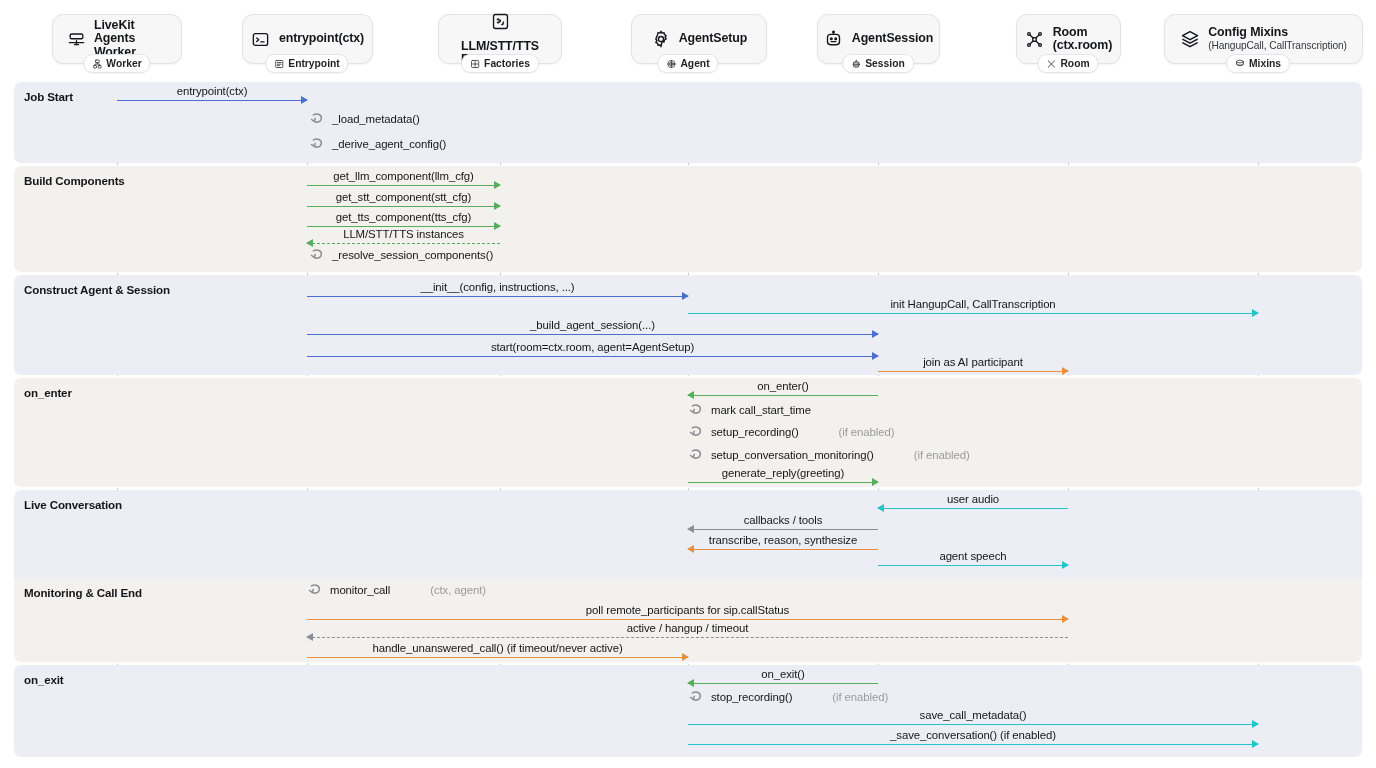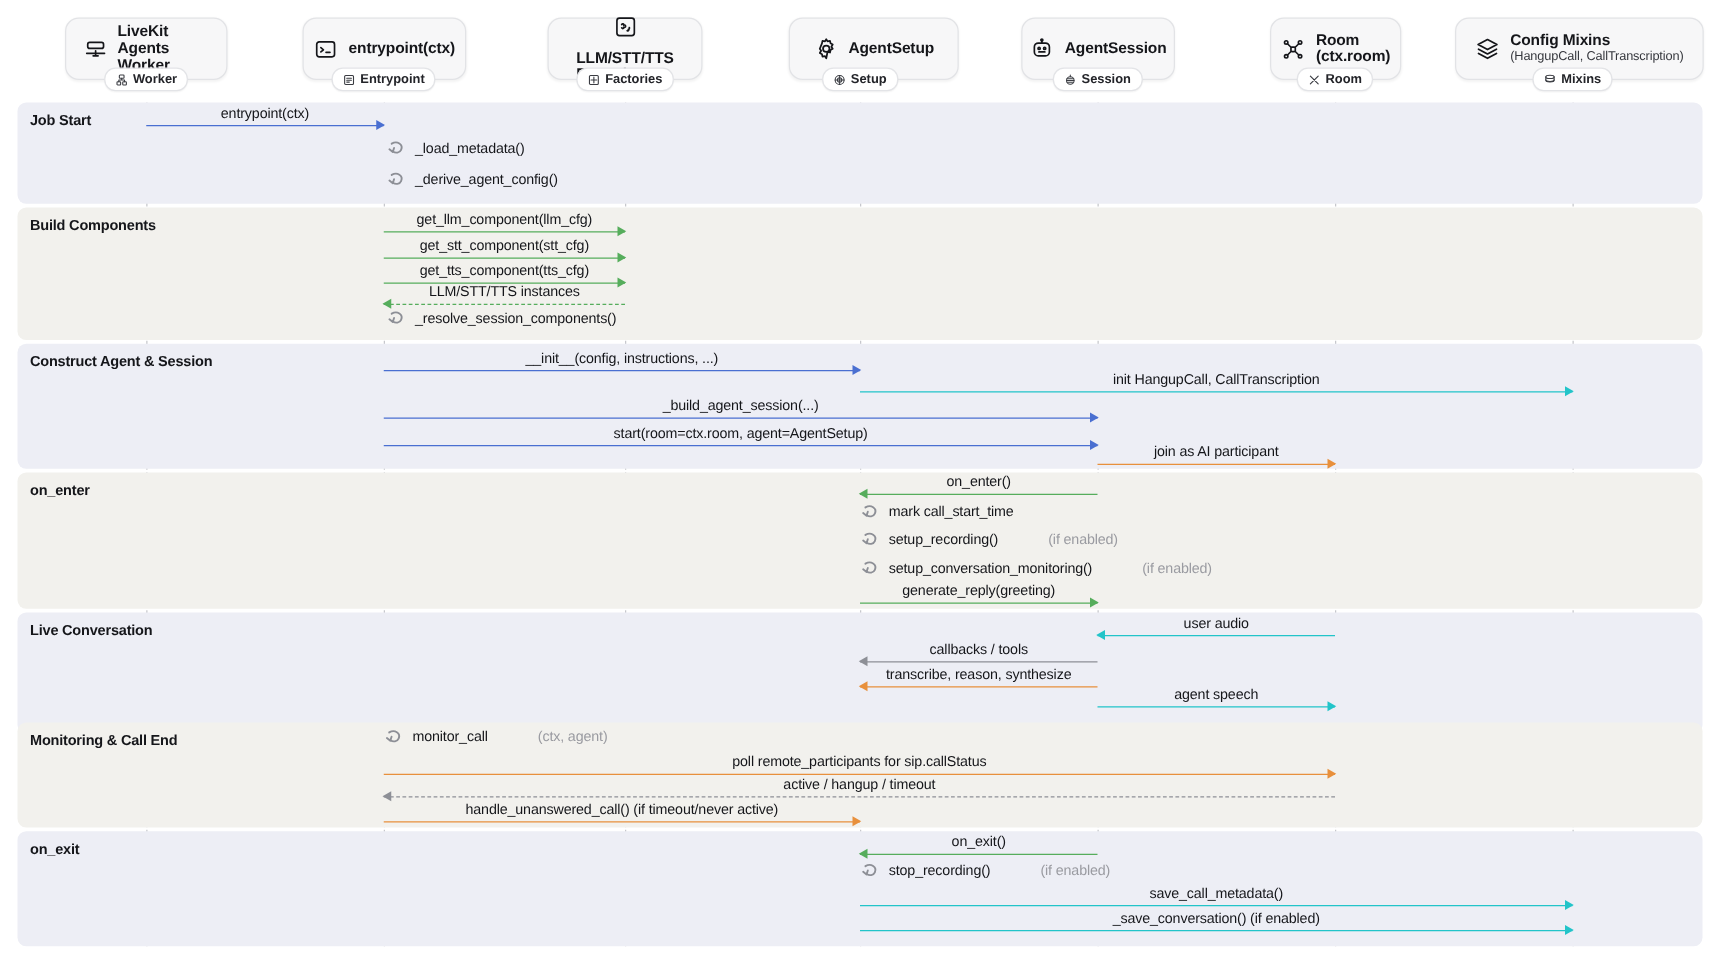--- a/index.html
+++ b/index.html
@@ -403,21 +403,21 @@
         <span class="ttl"><span>AgentSetup</span></span>
       </div>
       <div class="badge" style="left: 688px; transform: translateX(-50%);">
         <span class="bico">
           <svg viewBox="0 0 24 24" width="10" height="10" fill="none" stroke="currentColor" stroke-width="2" stroke-linecap="round" stroke-linejoin="round">
             <circle cx="12" cy="12" r="4.2"></circle>
             <circle cx="12" cy="12" r="8.6"></circle>
             <path d="M12 3.4v17.2M3.4 12h17.2"></path>
           </svg>
         </span>
-        <span>Setup</span>
+        <span>Agent</span>
       </div>
       <div class="actor" style="left: 817px; width: 123px; align-items: center;">
         <span class="ico">
           <svg viewBox="0 0 24 24" width="19" height="19" fill="none" stroke="currentColor" stroke-width="1.7" stroke-linecap="round" stroke-linejoin="round">
             <path d="M12 3v2.4"></path>
             <circle cx="12" cy="2.6" r="1"></circle>
             <rect x="4.4" y="5.6" width="15.2" height="13" rx="4"></rect>
             <circle cx="9.2" cy="11" r="1.1"></circle>
             <circle cx="14.8" cy="11" r="1.1"></circle>
             <path d="M9 14.6h6"></path>

